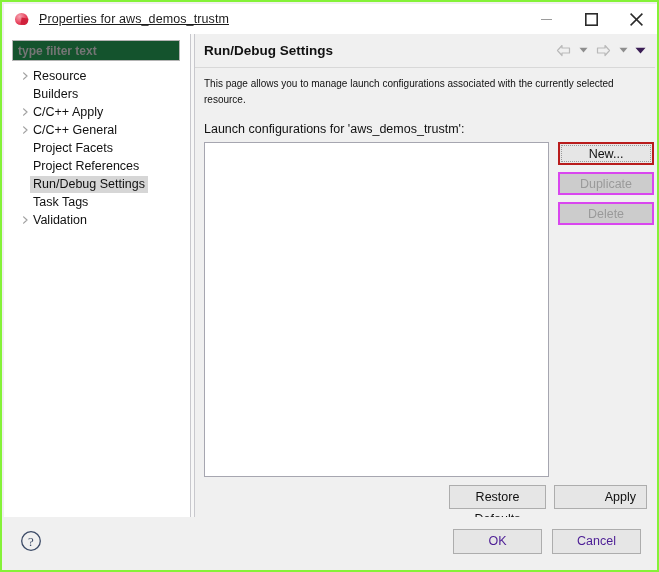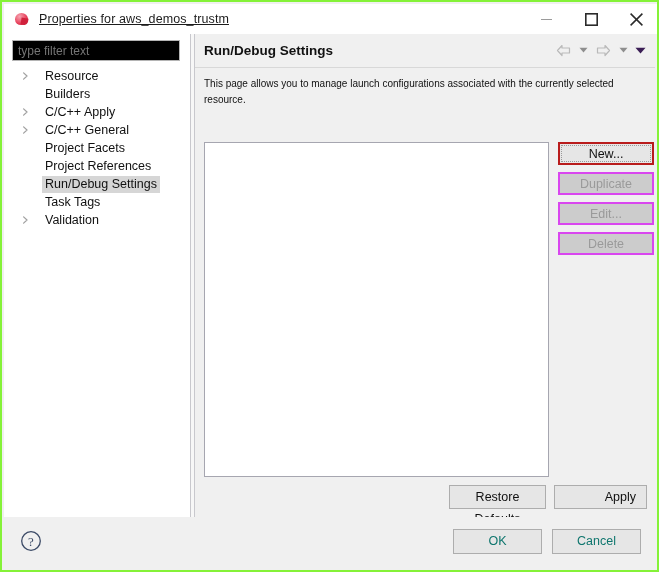--- a/index.html
+++ b/index.html
@@ -87,26 +87,27 @@
     background: #ffffff;
     overflow: hidden;
   }
   #filter-input {
     position: absolute;
     left: 8px; top: 6px;
     width: 168px;
     height: 21px;
     box-sizing: border-box;
     border: 1px solid #b4b4b4;
-    background: #000000;
+    background: #14532d;
     font-family: "Liberation Sans", sans-serif;
     font-size: 12px;
     color: #9a9a9a;
     padding: 0 5px;
     outline: none;
+    font-weight: bold;
   }
   #tree {
     position: absolute;
     left: 0; top: 33px;
     right: 0; bottom: 0;
   }
   .tree-item {
     position: relative;
     height: 18px;
     display: flex;
@@ -120,21 +121,21 @@
     top: 50%;
     transform: translateY(-50%);
     width: 9px; height: 9px;
     display: flex; align-items: center; justify-content: center;
   }
   .tree-label {
     font-size: 12.5px;
     color: #111111;
     white-space: nowrap;
     padding: 1px 3px 2px 3px;
-    margin-left: 22px;
+    margin-left: 10px;
     line-height: 14px;
   }
   .tree-item.selected .tree-label {
     background: #d6d6d6;
   }
 
   
   #sash {
     position: absolute;
     left: 188px;
@@ -304,21 +305,21 @@
     gap: 10px;
   }
   #btn-ok, #btn-cancel {
     width: 89px;
     height: 25px;
     box-sizing: border-box;
     background: #e6e6e6;
     border: 1px solid #adadad;
     font-family: "Liberation Sans", sans-serif;
     font-size: 12.5px;
-    color: #0f766e;
+    color: #4c1d95;
     line-height: 23px;
     text-align: center;
     padding: 0;
   }
 </style>
 </head>
 <body>
 
 <div id="window">
 
@@ -441,27 +442,27 @@
         <span class="nav-drop">
           <svg width="11" height="7" viewBox="0 0 11 7">
               <path d="M0.5 0.8 L10.5 0.8 L5.5 6.5 Z" fill="#3b1e55"></path>
             </svg>
         </span>
       </div>
     </div>
 
     <div id="desc">This page allows you to manage launch configurations associated with the currently selected resource.</div>
 
+    <div id="list-label">Launch configurations for 'aws_demos_trustm':</div>
 
     <div id="config-list"></div>
 
     <div id="side-buttons">
       <button class="side-btn primary">New...</button>
       <button class="side-btn disabled" disabled="">Duplicate</button>
-      <button class="side-btn disabled" disabled="">Edit...</button>
       <button class="side-btn disabled" disabled="">Delete</button>
     </div>
 
     <div id="bottom-right-buttons">
       <button id="btn-restore-defaults" class="flat-btn">Restore Defaults</button>
       <button id="btn-apply" class="flat-btn">Apply</button>
     </div>
   </div>
 
   <div id="footer-sep"></div>

